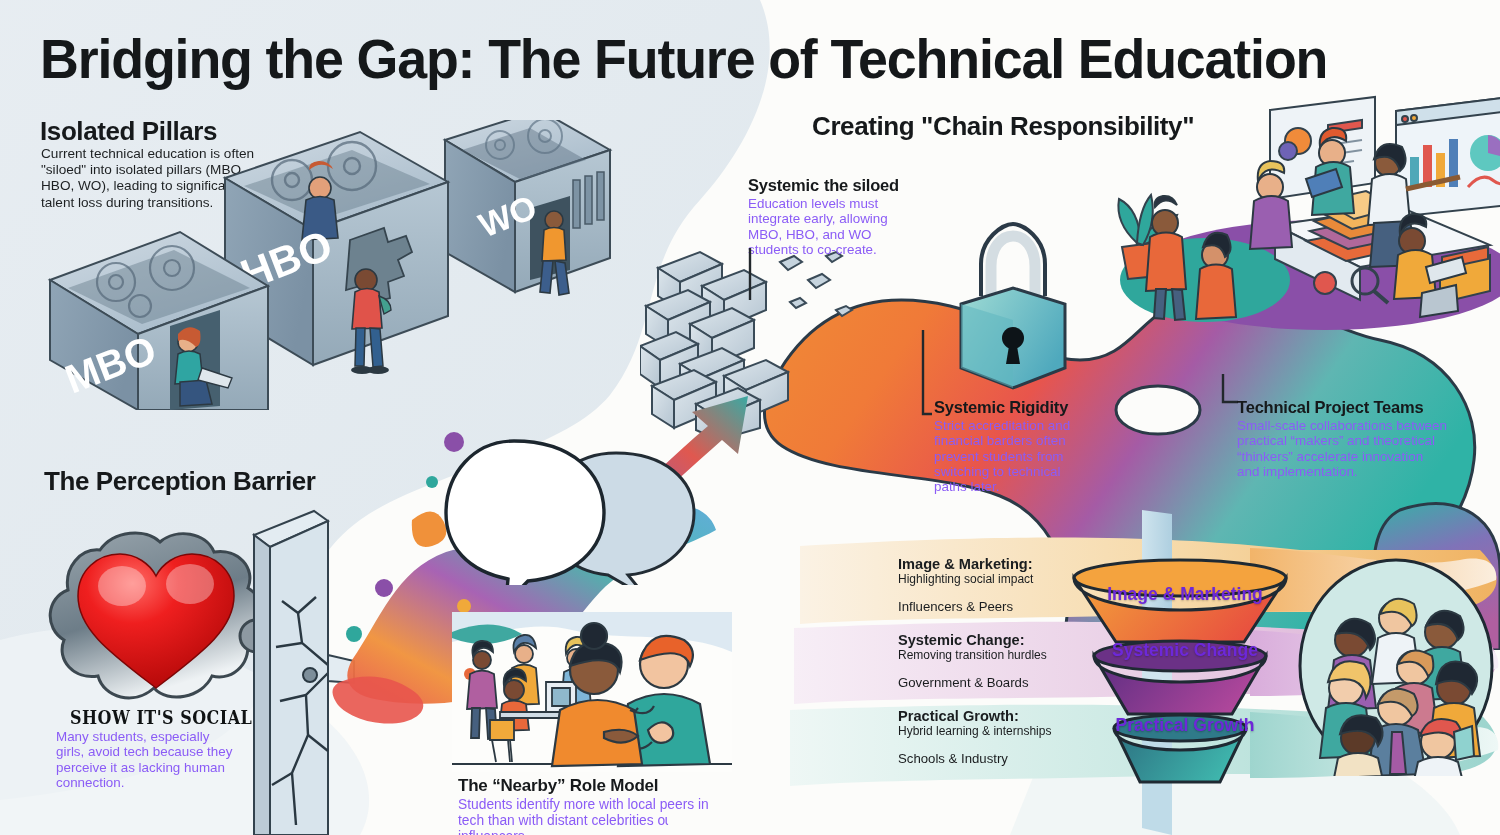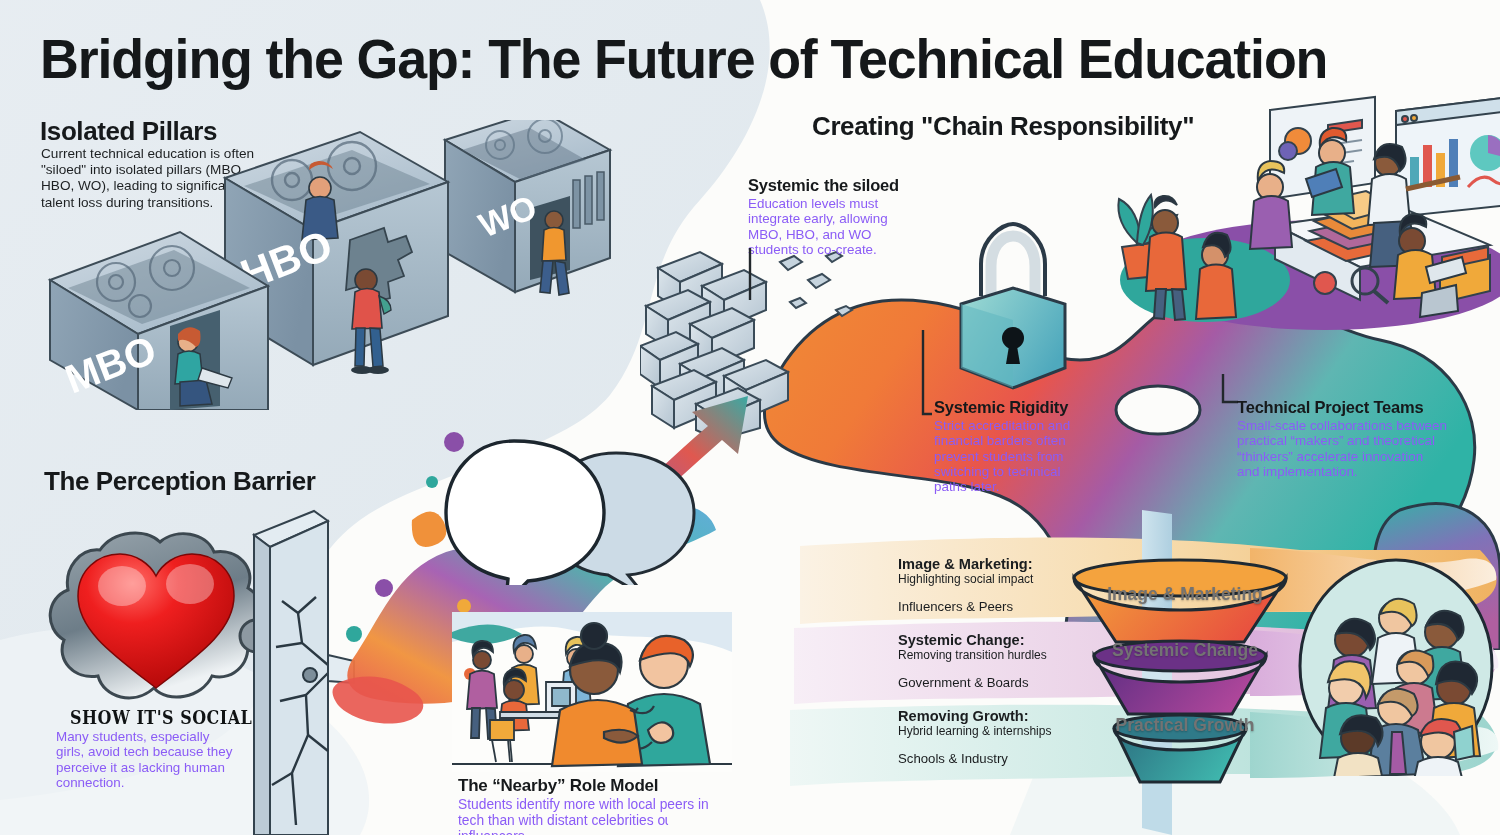--- a/index.html
+++ b/index.html
@@ -35,21 +35,21 @@
     font-family:"DejaVu Serif", serif;
     font-weight:bold;font-size:17px;color:#101314;
     letter-spacing:0.5px;
     transform:scaleY(1.12) scaleX(0.94);
     transform-origin:left bottom;
     white-space:nowrap;
   }
   .bubble-title{font-weight:bold;font-size:16px;color:#14171a;text-align:center;letter-spacing:-0.2px;}
   .bubble-p{font-size:13.6px;line-height:15.6px;color:#14171a;text-align:center;font-weight:500;}
   .funnel-lbl{
-    color:#737373;font-weight:bold;font-size:17.5px;text-align:center;
+    color:#6d28d9;font-weight:bold;font-size:17.5px;text-align:center;
     text-shadow:0 1px 2px rgba(0,0,0,.25);line-height:20px;
   }
   .band-h{font-weight:bold;font-size:14.6px;color:#1a1d1f;}
   .band-s{font-size:12px;color:#1a1d1f;font-weight:500;}
   .band-t{font-size:13.2px;color:#1a1d1f;font-weight:500;}
   .cube-lbl{fill:#ffffff;font-weight:bold;font-family:"Liberation Sans",sans-serif;}
 </style>
 </head>
 <body>
 
@@ -603,21 +603,21 @@
     <div class="band-h">Image &amp; Marketing:</div>
     <div class="band-s">Highlighting social impact</div>
     <div class="band-t" style="margin-top:13px;">Influencers &amp; Peers</div>
   </div>
   <div class="txt" style="left:898px;top:632px;">
     <div class="band-h">Systemic Change:</div>
     <div class="band-s">Removing transition hurdles</div>
     <div class="band-t" style="margin-top:13px;">Government &amp; Boards</div>
   </div>
   <div class="txt" style="left:898px;top:708px;">
-    <div class="band-h">Removing Growth:</div>
+    <div class="band-h">Practical Growth:</div>
     <div class="band-s">Hybrid learning &amp; internships</div>
     <div class="band-t" style="margin-top:13px;">Schools &amp; Industry</div>
   </div>
 
   <svg class="abs" style="left:1296px;top:556px" width="200" height="220">
     <path d="M100,4 C150,4 196,48 196,110 C196,172 150,216 100,216 C50,216 4,172 4,110 C4,48 50,4 100,4 Z" fill="#cfe9e6" stroke="#1f2a33" stroke-width="3"></path>
     <g stroke="#2c3942" stroke-width="2">
       <g>
           <circle cx="56" cy="84" r="17" fill="#7a4a33"></circle>
           <path d="M40,78 q10,-24 34,-10 q10,16 0,26 q-8,-22 -34,-16 Z" fill="#1f2833"></path>

